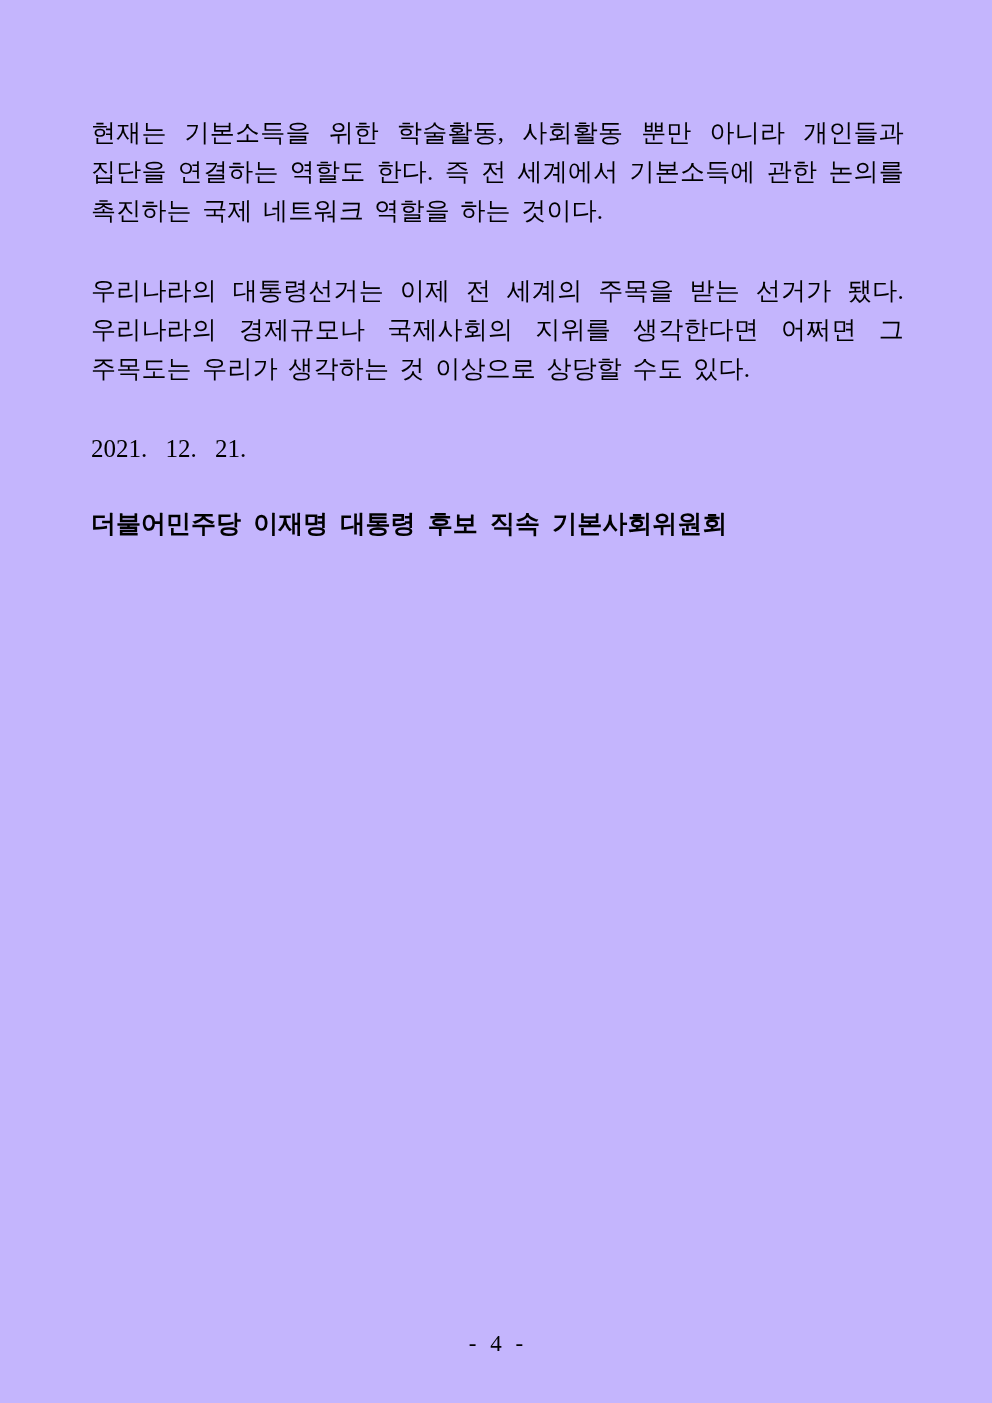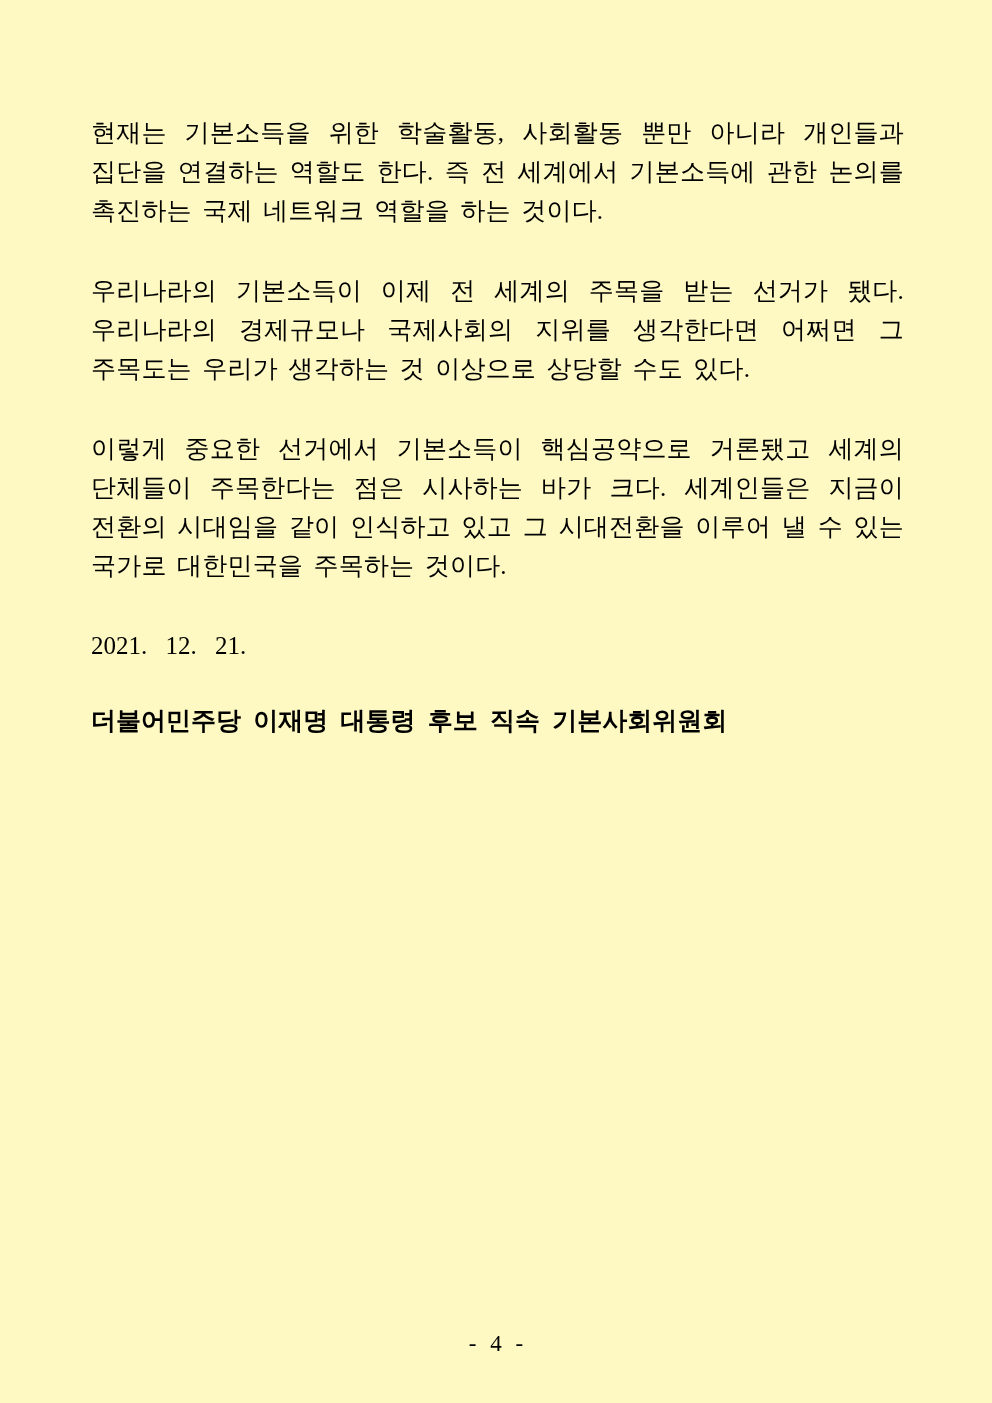--- a/index.html
+++ b/index.html
@@ -4,21 +4,21 @@
 <style>
   html, body {
     margin: 0;
     padding: 0;
     background: #ffffff;
   }
   .page {
     position: relative;
     width: 992px;
     height: 1403px;
-    background: #fef9c3;
+    background: #c4b5fd;
     color: #000000;
     font-family: "Liberation Serif", "DejaVu Serif", serif;
     overflow: hidden;
   }
   .content {
     position: absolute;
     top: 113px;
     left: 91px;
     width: 813px;
   }
@@ -57,19 +57,18 @@
     line-height: 28px;
     word-spacing: 8px;
   }
 </style>
 </head>
 <body>
 
 <div class="page">
   <main class="content">
     <p class="para">현재는 기본소득을 위한 학술활동, 사회활동 뿐만 아니라 개인들과 집단을 연결하는 역할도 한다. 즉 전 세계에서 기본소득에 관한 논의를 촉진하는 국제 네트워크 역할을 하는 것이다.</p>
-    <p class="para">우리나라의 기본소득이 이제 전 세계의 주목을 받는 선거가 됐다. 우리나라의 경제규모나 국제사회의 지위를 생각한다면 어쩌면 그 주목도는 우리가 생각하는 것 이상으로 상당할 수도 있다.</p>
-    <p class="para">이렇게 중요한 선거에서 기본소득이 핵심공약으로 거론됐고 세계의 단체들이 주목한다는 점은 시사하는 바가 크다. 세계인들은 지금이 전환의 시대임을 같이 인식하고 있고 그 시대전환을 이루어 낼 수 있는 국가로 대한민국을 주목하는 것이다.</p>
+    <p class="para">우리나라의 대통령선거는 이제 전 세계의 주목을 받는 선거가 됐다. 우리나라의 경제규모나 국제사회의 지위를 생각한다면 어쩌면 그 주목도는 우리가 생각하는 것 이상으로 상당할 수도 있다.</p>
     <p class="date-line">2021. 12. 21.</p>
     <p class="signature-line">더불어민주당 이재명 대통령 후보 직속 기본사회위원회</p>
   </main>
   <footer class="footer">- 4 -</footer>
 </div>
 
 </body></html>

